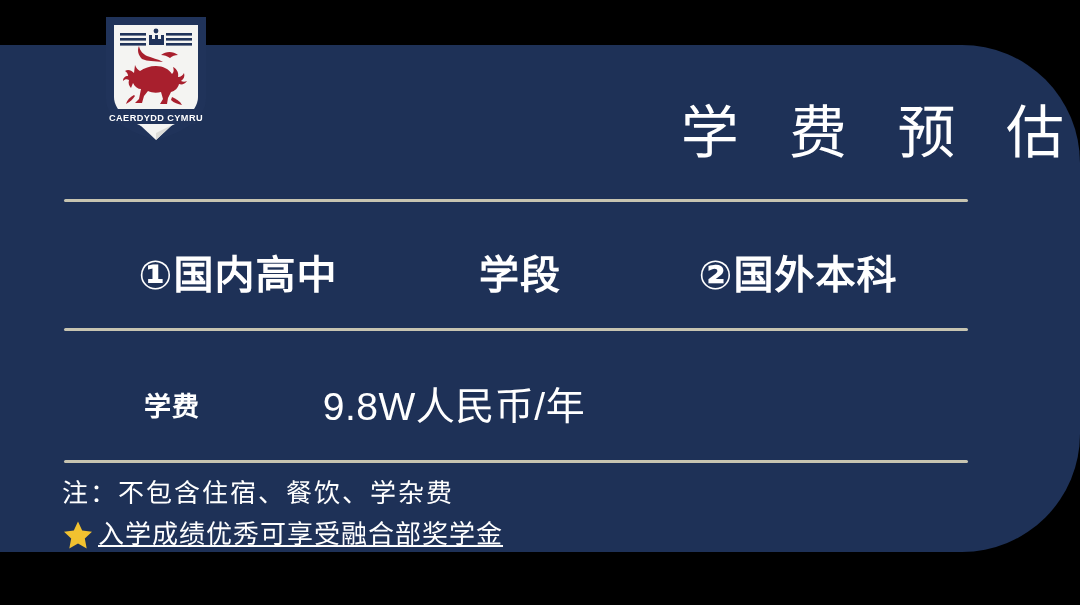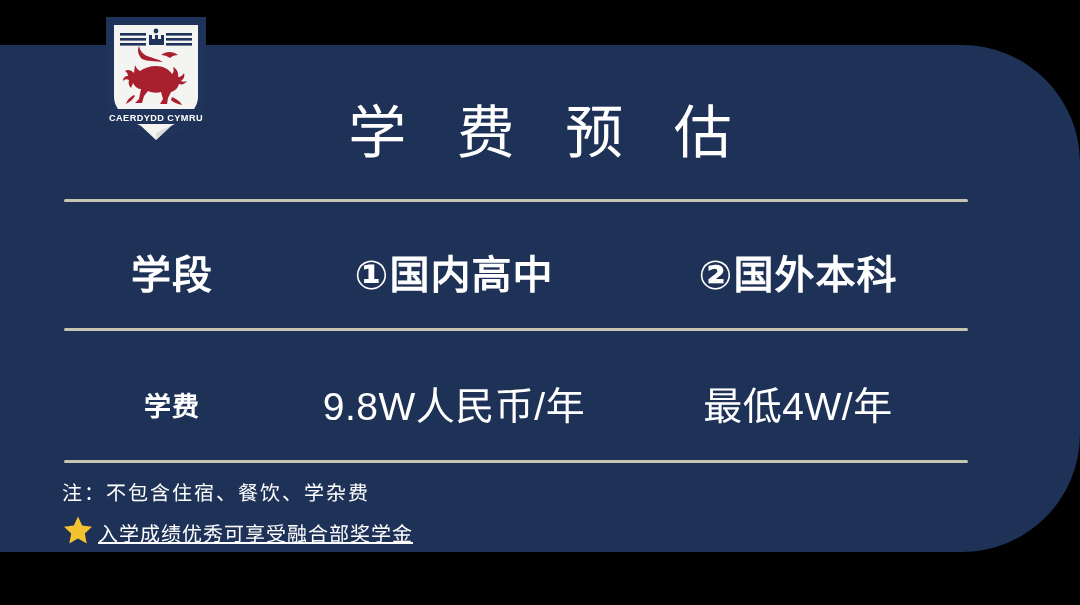--- a/index.html
+++ b/index.html
@@ -49,21 +49,21 @@
     z-index: 5;
   }
   .crest svg { display: block; width: 104px; height: 127px; }
 
   
   .title {
     position: absolute;
     left: 0;
     top: 52px;
     width: 1080px;
-    text-align: center;
+    text-align: right;
     color: #ffffff;
     font-size: 58px;
     line-height: 72px;
     letter-spacing: 16px;
     text-indent: 16px;
     font-weight: 400;
     font-family: "DejaVu Serif", "Liberation Serif", serif;
     white-space: nowrap;
   }
 
@@ -124,25 +124,26 @@
 
   
   .notes {
     position: absolute;
     left: 62px;
     top: 428px;
     width: 960px;
     color: #ffffff;
   }
   .note-line {
-    font-size: 20px;
+    font-size: 26px;
     line-height: 41px;
     letter-spacing: 1px;
     white-space: nowrap;
     display: flex;
+    align-items: center;
   }
   .note-line-1 { font-family: "DejaVu Serif", "Liberation Serif", serif; letter-spacing: 2px; }
   .note-line-2 { letter-spacing: 1px; text-decoration: underline; }
   .star-icon {
     display: inline-block;
     width: 32px;
     height: 32px;
     margin-right: 4px;
     flex: 0 0 auto;
   }
@@ -155,40 +156,37 @@
 
   <div class="card">
 
     <div class="title">学 费 预 估</div>
 
     <div class="rule rule-1"></div>
     <div class="rule rule-2"></div>
     <div class="rule rule-3"></div>
 
     <div class="row row-head">
+      <div class="cell cell-col1">
+        <span class="head-text">①国内高中</span>
+      </div>
       <div class="cell cell-label">
         <span class="head-text">学段</span>
-      </div>
-      <div class="cell cell-col1">
-        <span class="head-text">①国内高中</span>
       </div>
       <div class="cell cell-col2">
         <span class="head-text">②国外本科</span>
       </div>
     </div>
 
     <div class="row row-body">
       <div class="cell cell-label">
         <span class="body-label">学费</span>
       </div>
       <div class="cell cell-col1">
         <span class="body-value">9.8W人民币/年</span>
-      </div>
-      <div class="cell cell-col2">
-        <span class="body-value">最低4W/年</span>
       </div>
     </div>
 
     <div class="notes">
       <div class="note-line note-line-1">
         <span>注：不包含住宿、餐饮、学杂费</span>
       </div>
       <div class="note-line note-line-2">
         <span class="star-icon">
           <svg viewBox="0 0 32 32" xmlns="http://www.w3.org/2000/svg">

